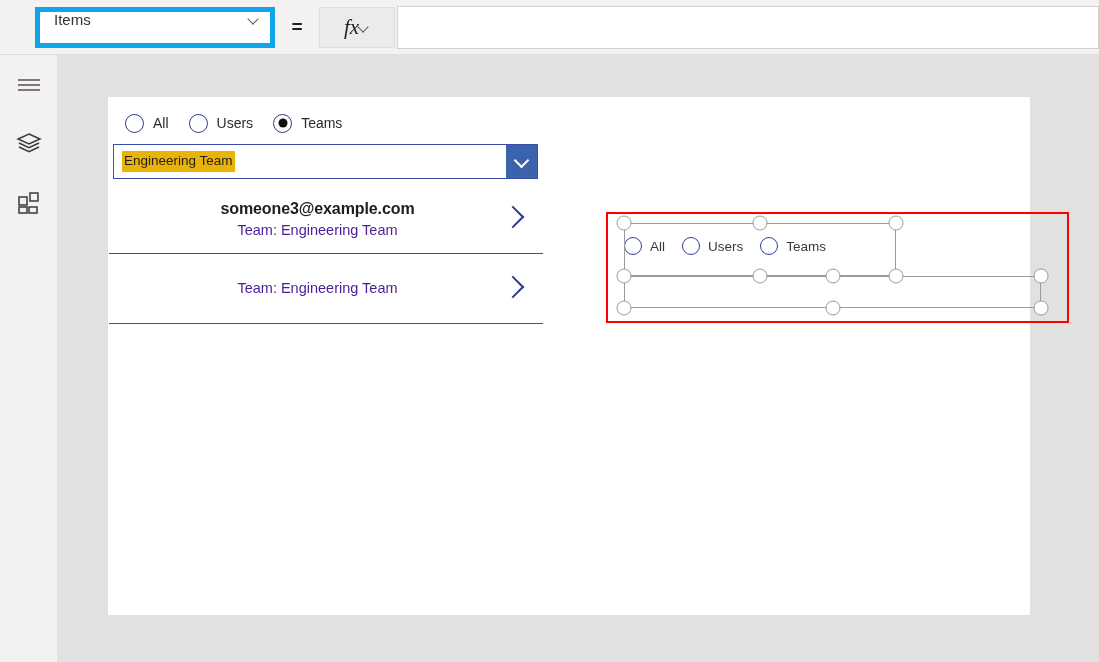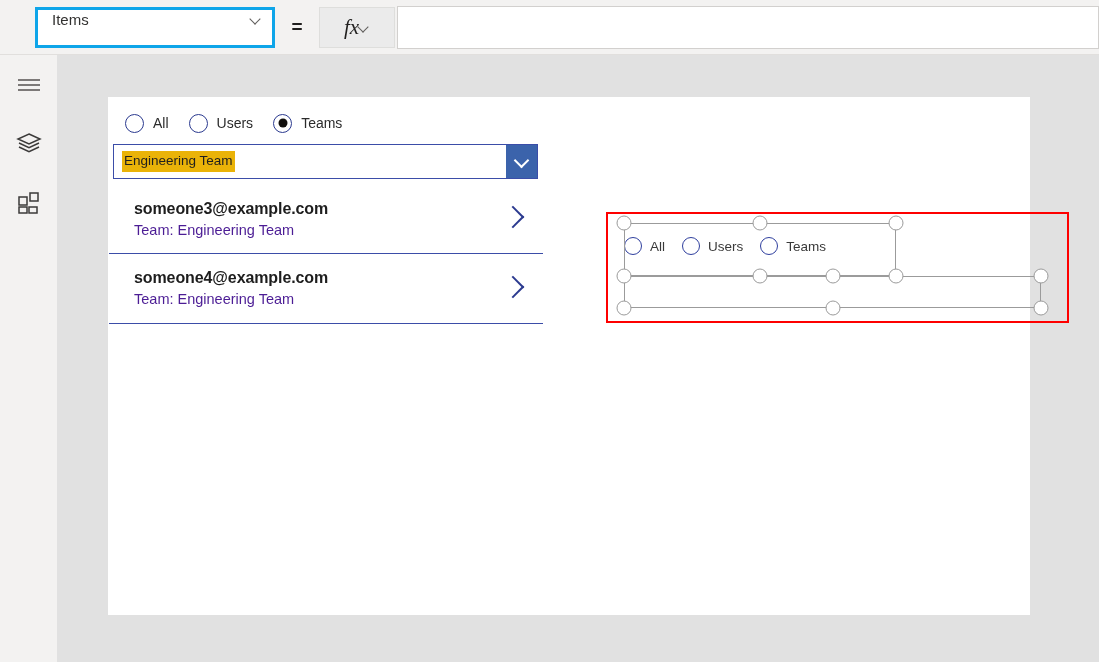--- a/index.html
+++ b/index.html
@@ -20,21 +20,21 @@
     width: 1099px; height: 55px;
     background: #f3f2f1;
     border-bottom: 1px solid #e1dfdd;
     display: flex;
     align-items: center;
   }
   #property-select {
     margin-left: 35px;
     width: 240px; height: 41px;
     background: #ffffff;
-    border: 3px solid #0ea5e9;
+    border: 5px solid #0ea5e9;
     display: flex;
     align-items: center;
     padding: 0 10px 16px 14px;
     cursor: pointer;
   }
   #property-select .label {
     flex: 1;
     font-size: 15px;
     color: #323130;
     line-height: 1;
@@ -112,20 +112,21 @@
     position: absolute;
     left: 57px; top: 55px;
     width: 1042px; height: 607px;
     background: #e1e1e1;
   }
   #app-canvas {
     position: absolute;
     left: 51px; top: 42px;
     width: 922px; height: 518px;
     background: #ffffff;
+    text-align: center;
   }
 
   
   #filter-radio-group {
     position: absolute;
     left: 17px; top: 8px;
     width: 420px; height: 36px;
     display: flex;
     align-items: center;
     gap: 0;
@@ -382,21 +383,20 @@
       <div class="gallery-row">
         <div class="gallery-texts">
           <div class="gallery-title">someone3@example.com</div>
           <div class="gallery-sub">Team: Engineering Team</div>
         </div>
         <span class="gallery-chevron"></span>
       </div>
 
       <div class="gallery-row">
         <div class="gallery-texts">
-          <div class="gallery-title">someone4@example.com</div>
           <div class="gallery-sub">Team: Engineering Team</div>
         </div>
         <span class="gallery-chevron"></span>
       </div>
     </div>
 
     <div id="selected-control"></div>
 
     <div id="selected-radio-group">
       <div class="radio-opt">

